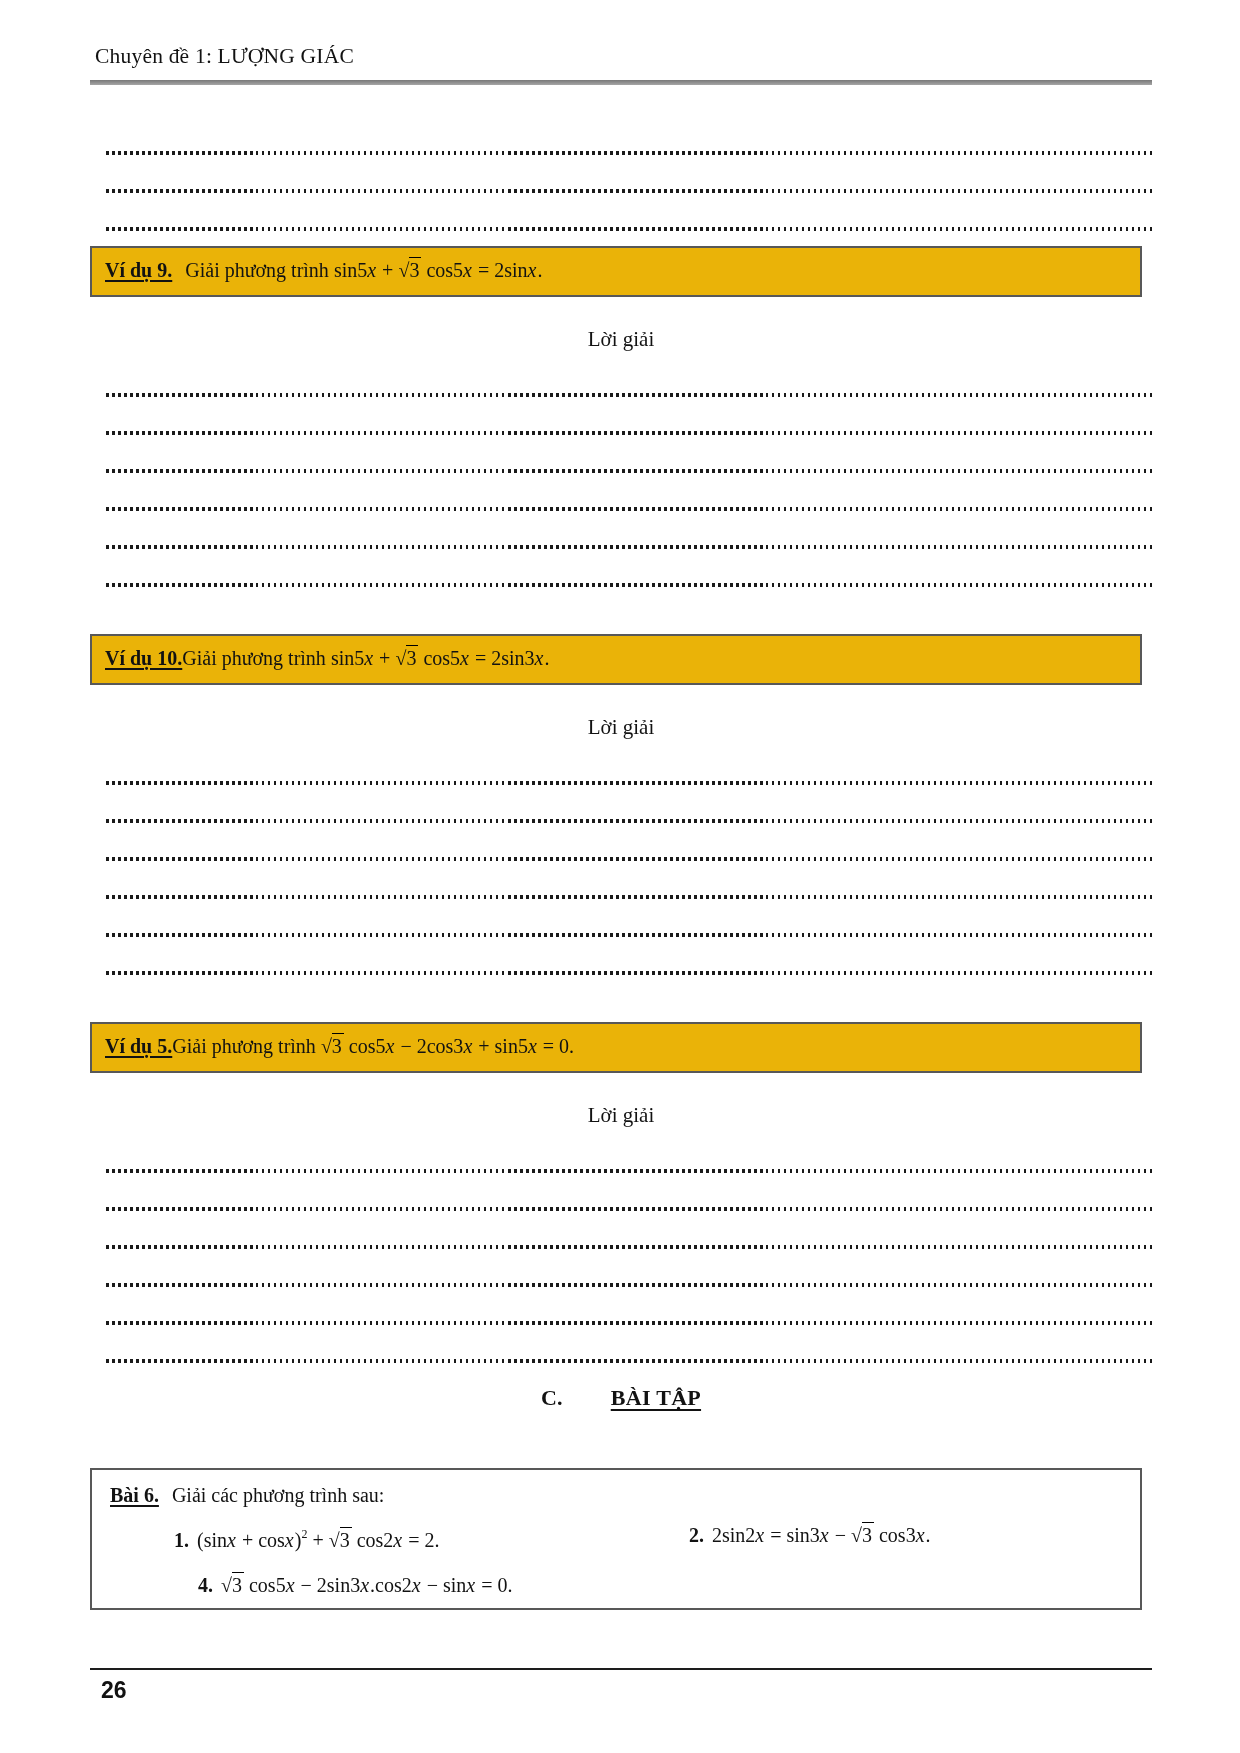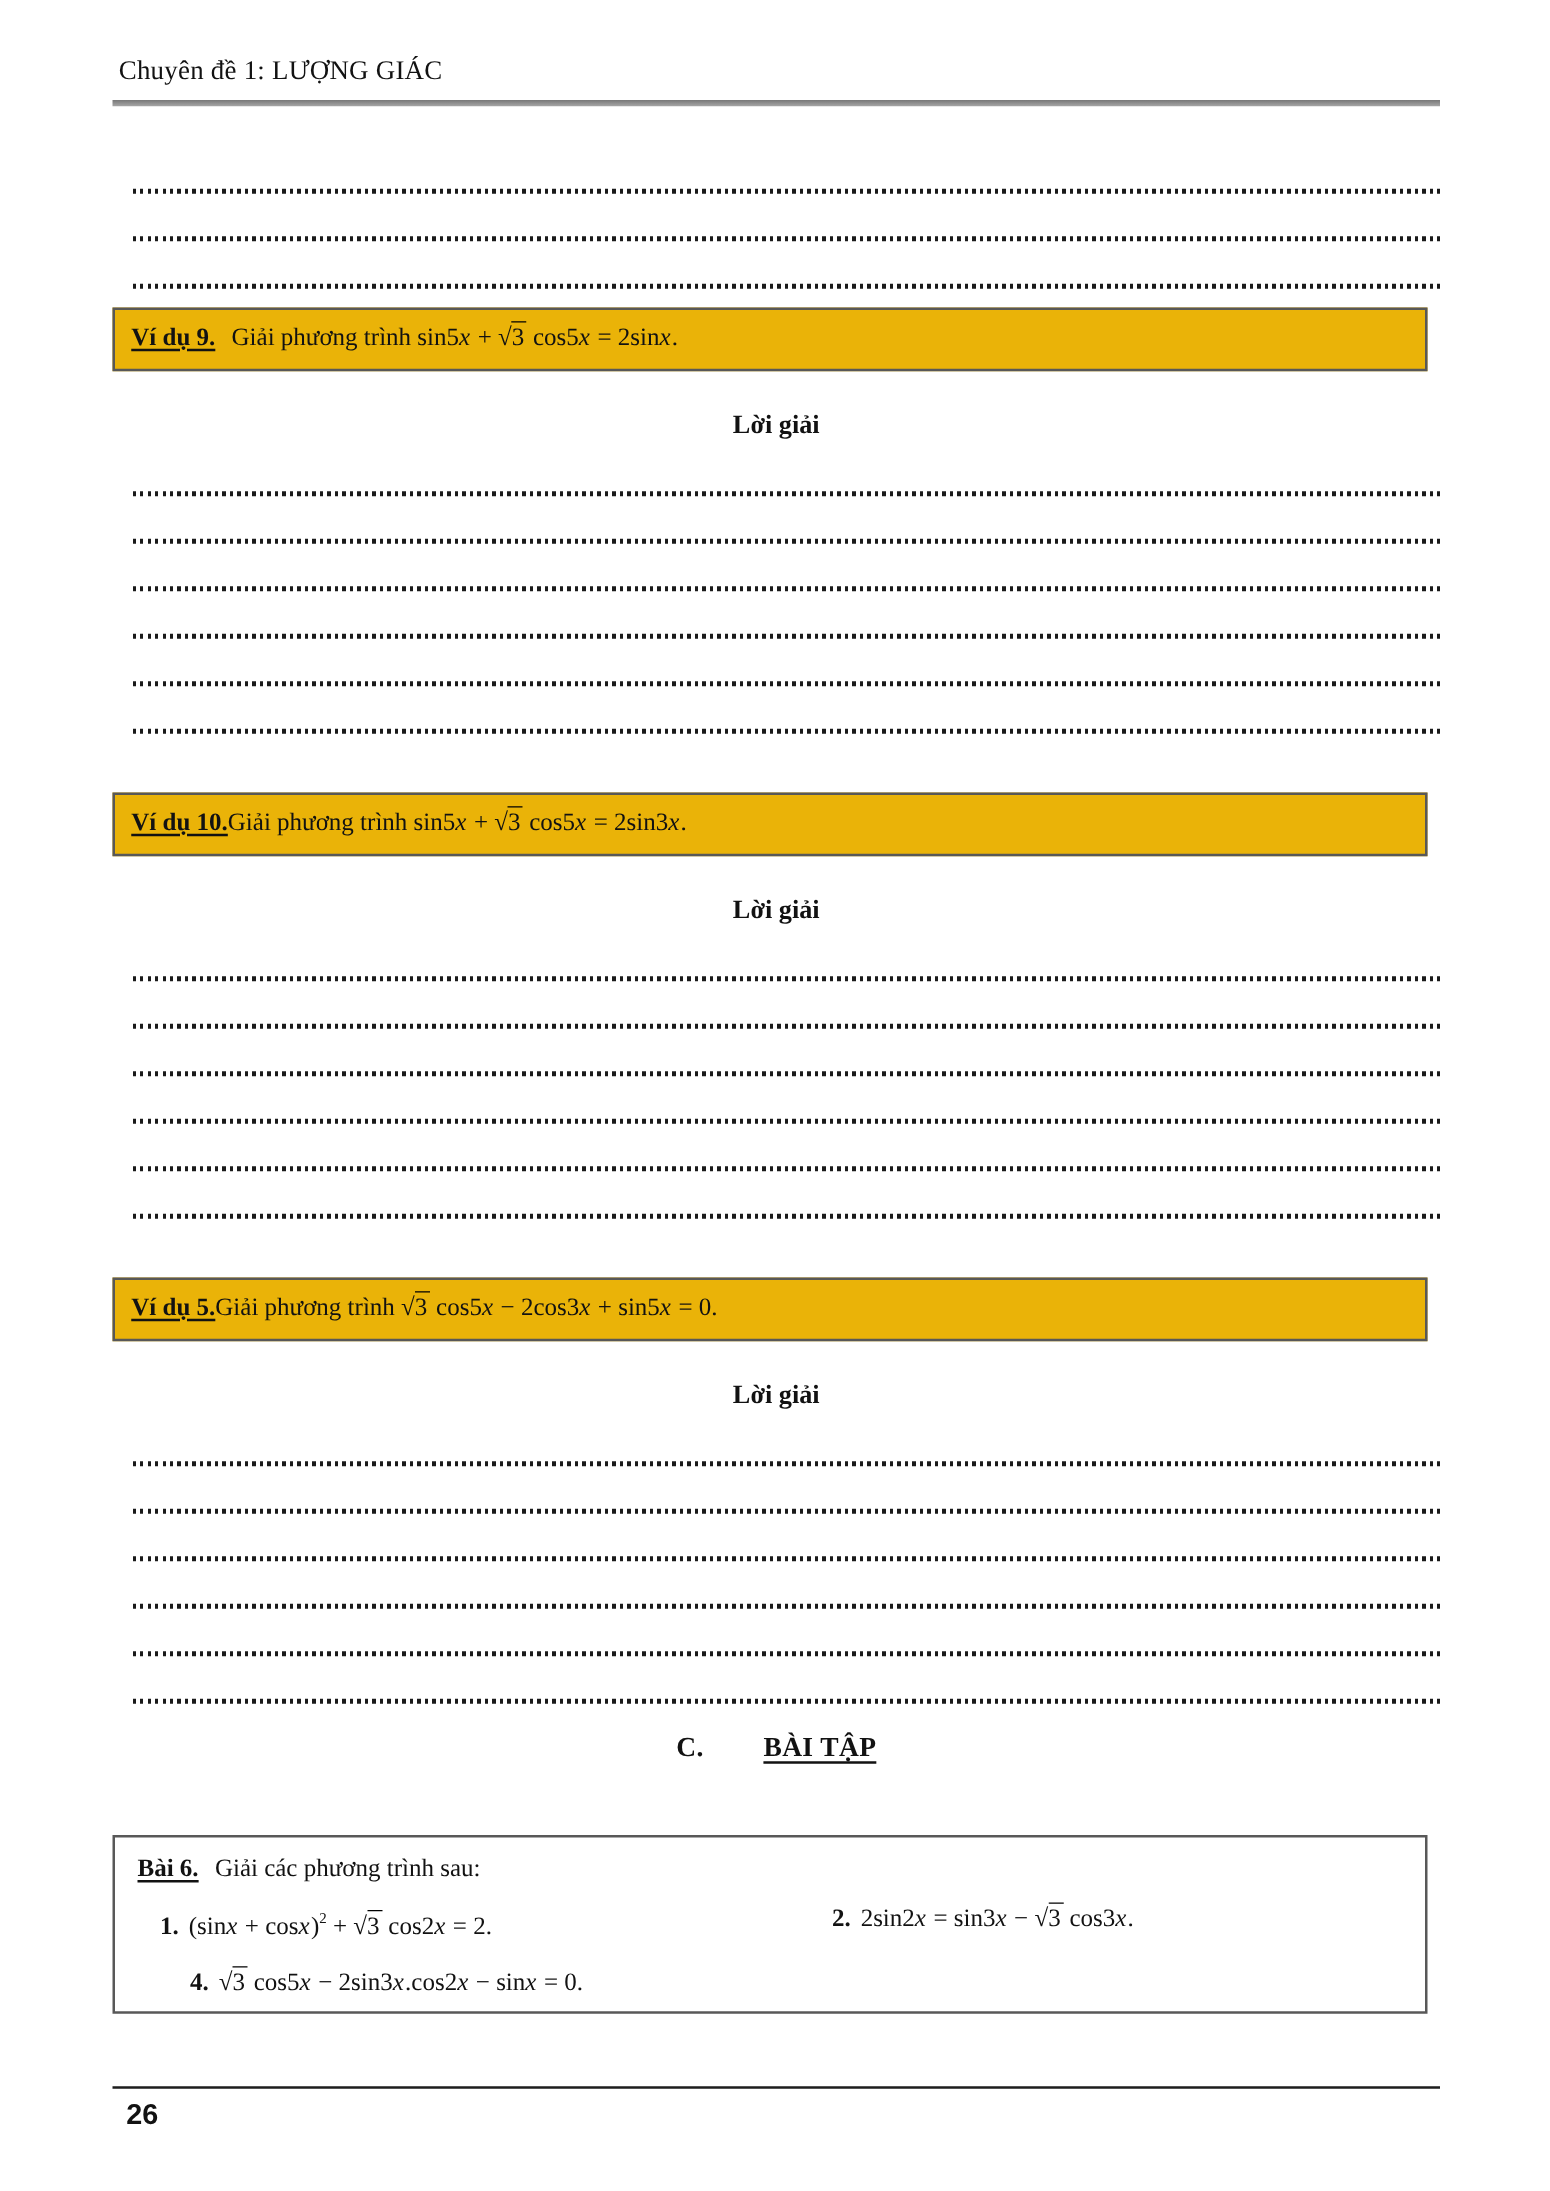--- a/index.html
+++ b/index.html
@@ -23,28 +23,28 @@
   
   .ex-box {
     margin-top:15px; margin-right:10px;
     border:2px solid #585858; background:#eab308;
     padding:10px 13px 12px; font-size:20px; line-height:25px;
     white-space:nowrap;
   }
   .sec-2 .ex-box, .sec-3 .ex-box { margin-top:47px; }
   .lbl { font-weight:700; text-decoration:underline; text-decoration-thickness:1.5px; text-underline-offset:3px; }
   .lbl.sp { margin-right:13px; }
-  .loi { margin-top:29px; font-weight:700; font-size:21px; line-height:26px; text-align:center; }
+  .loi { margin-top:29px; font-weight:400; font-size:21px; line-height:26px; text-align:center; }
   
   .section-h { margin-top:20px; font-size:22px; font-weight:700; line-height:30px; text-align:center; letter-spacing:.3px; }
   .section-h .u { text-decoration:underline; text-decoration-thickness:2px; text-underline-offset:4px;margin-left:42px; }
   
   .bai-box { margin-top:55px; margin-right:10px; border:2px solid #585858; padding:12px 0 8px; font-size:20px; }
   .bai-title { padding-left:18px; line-height:26px; }
-  .bai-grid { display:grid; grid-template-columns:49% 51%; margin-top:12px; row-gap:15px; }
+  .bai-grid { display:grid; grid-template-columns:49% 51%; margin-top:12px; row-gap:15px;padding-left:46px; }
   .bai-item { line-height:30px; white-space:nowrap; }
   .bai-item.c1 { padding-left:36px; }
   .bai-item.c2 { padding-left:60px; }
   .num { font-weight:700; margin-right:8px; }
   
   .math i { font-style:italic; padding:0 1px 0 0; }
   .math sup { font-size:.6em; position:relative; top:-1px; }
   .sqrt { white-space:nowrap; }
   .sqrt .ov { border-top:1.5px solid #000; padding:1px 2px 0 0; }
   

